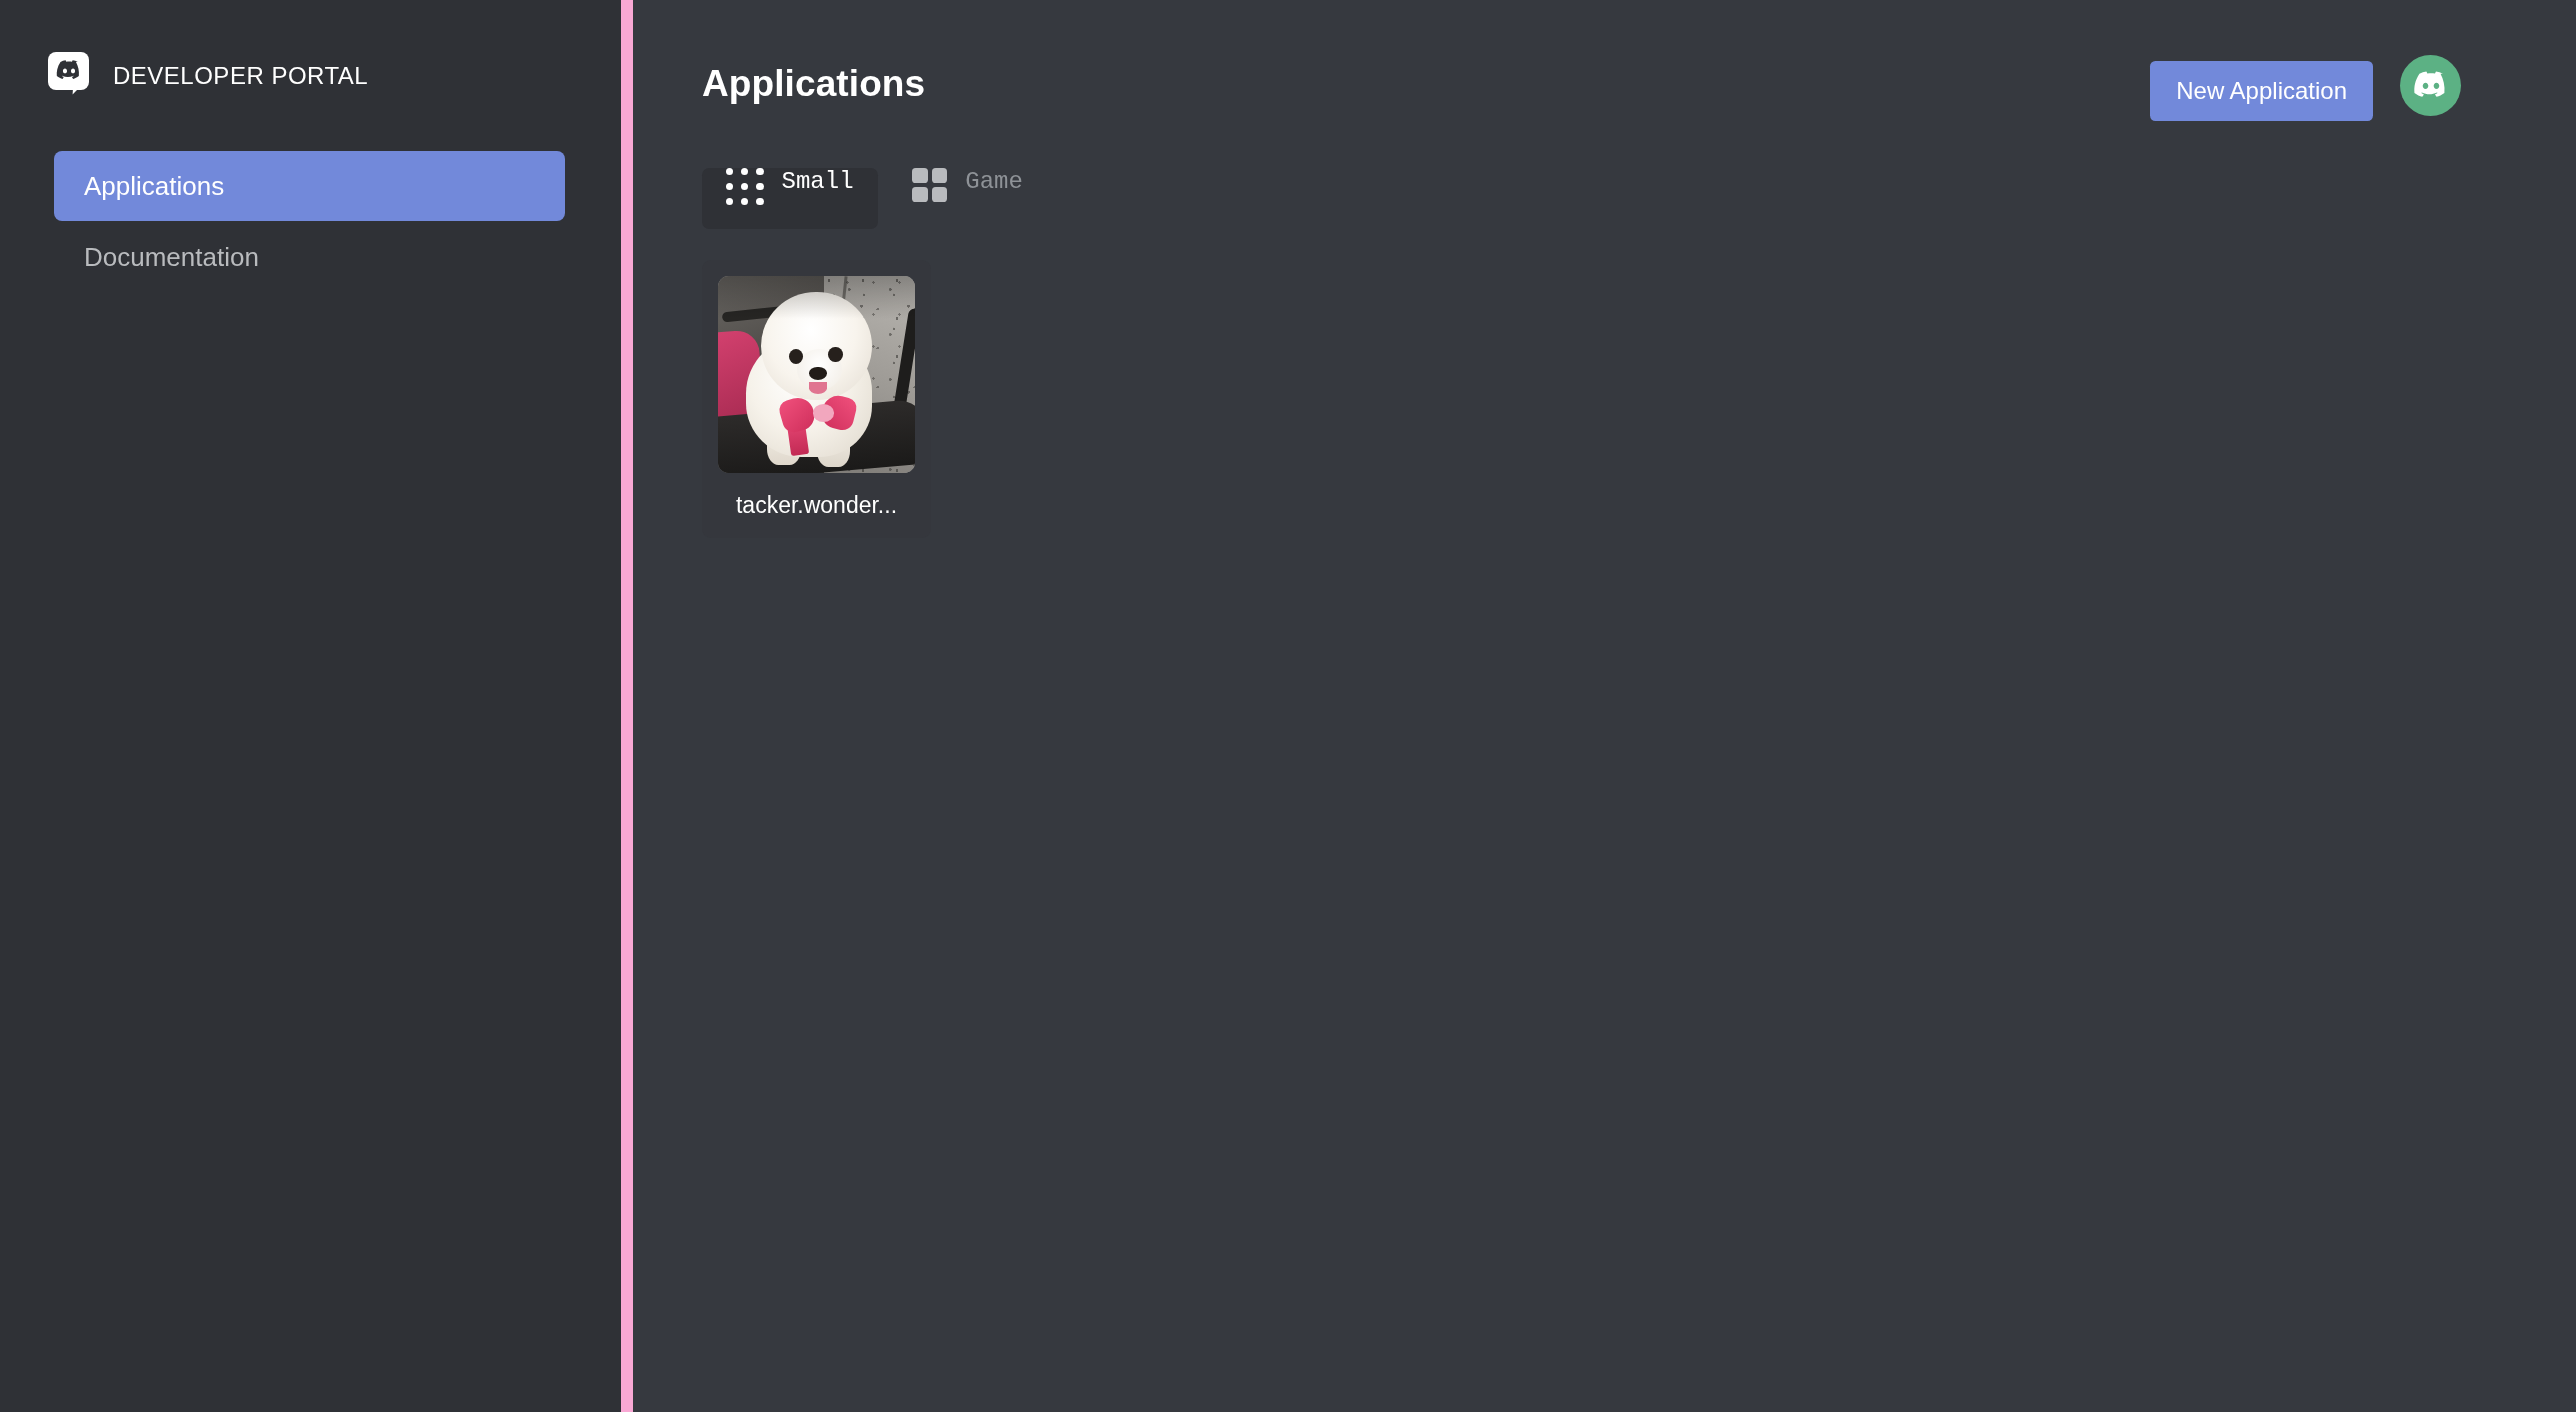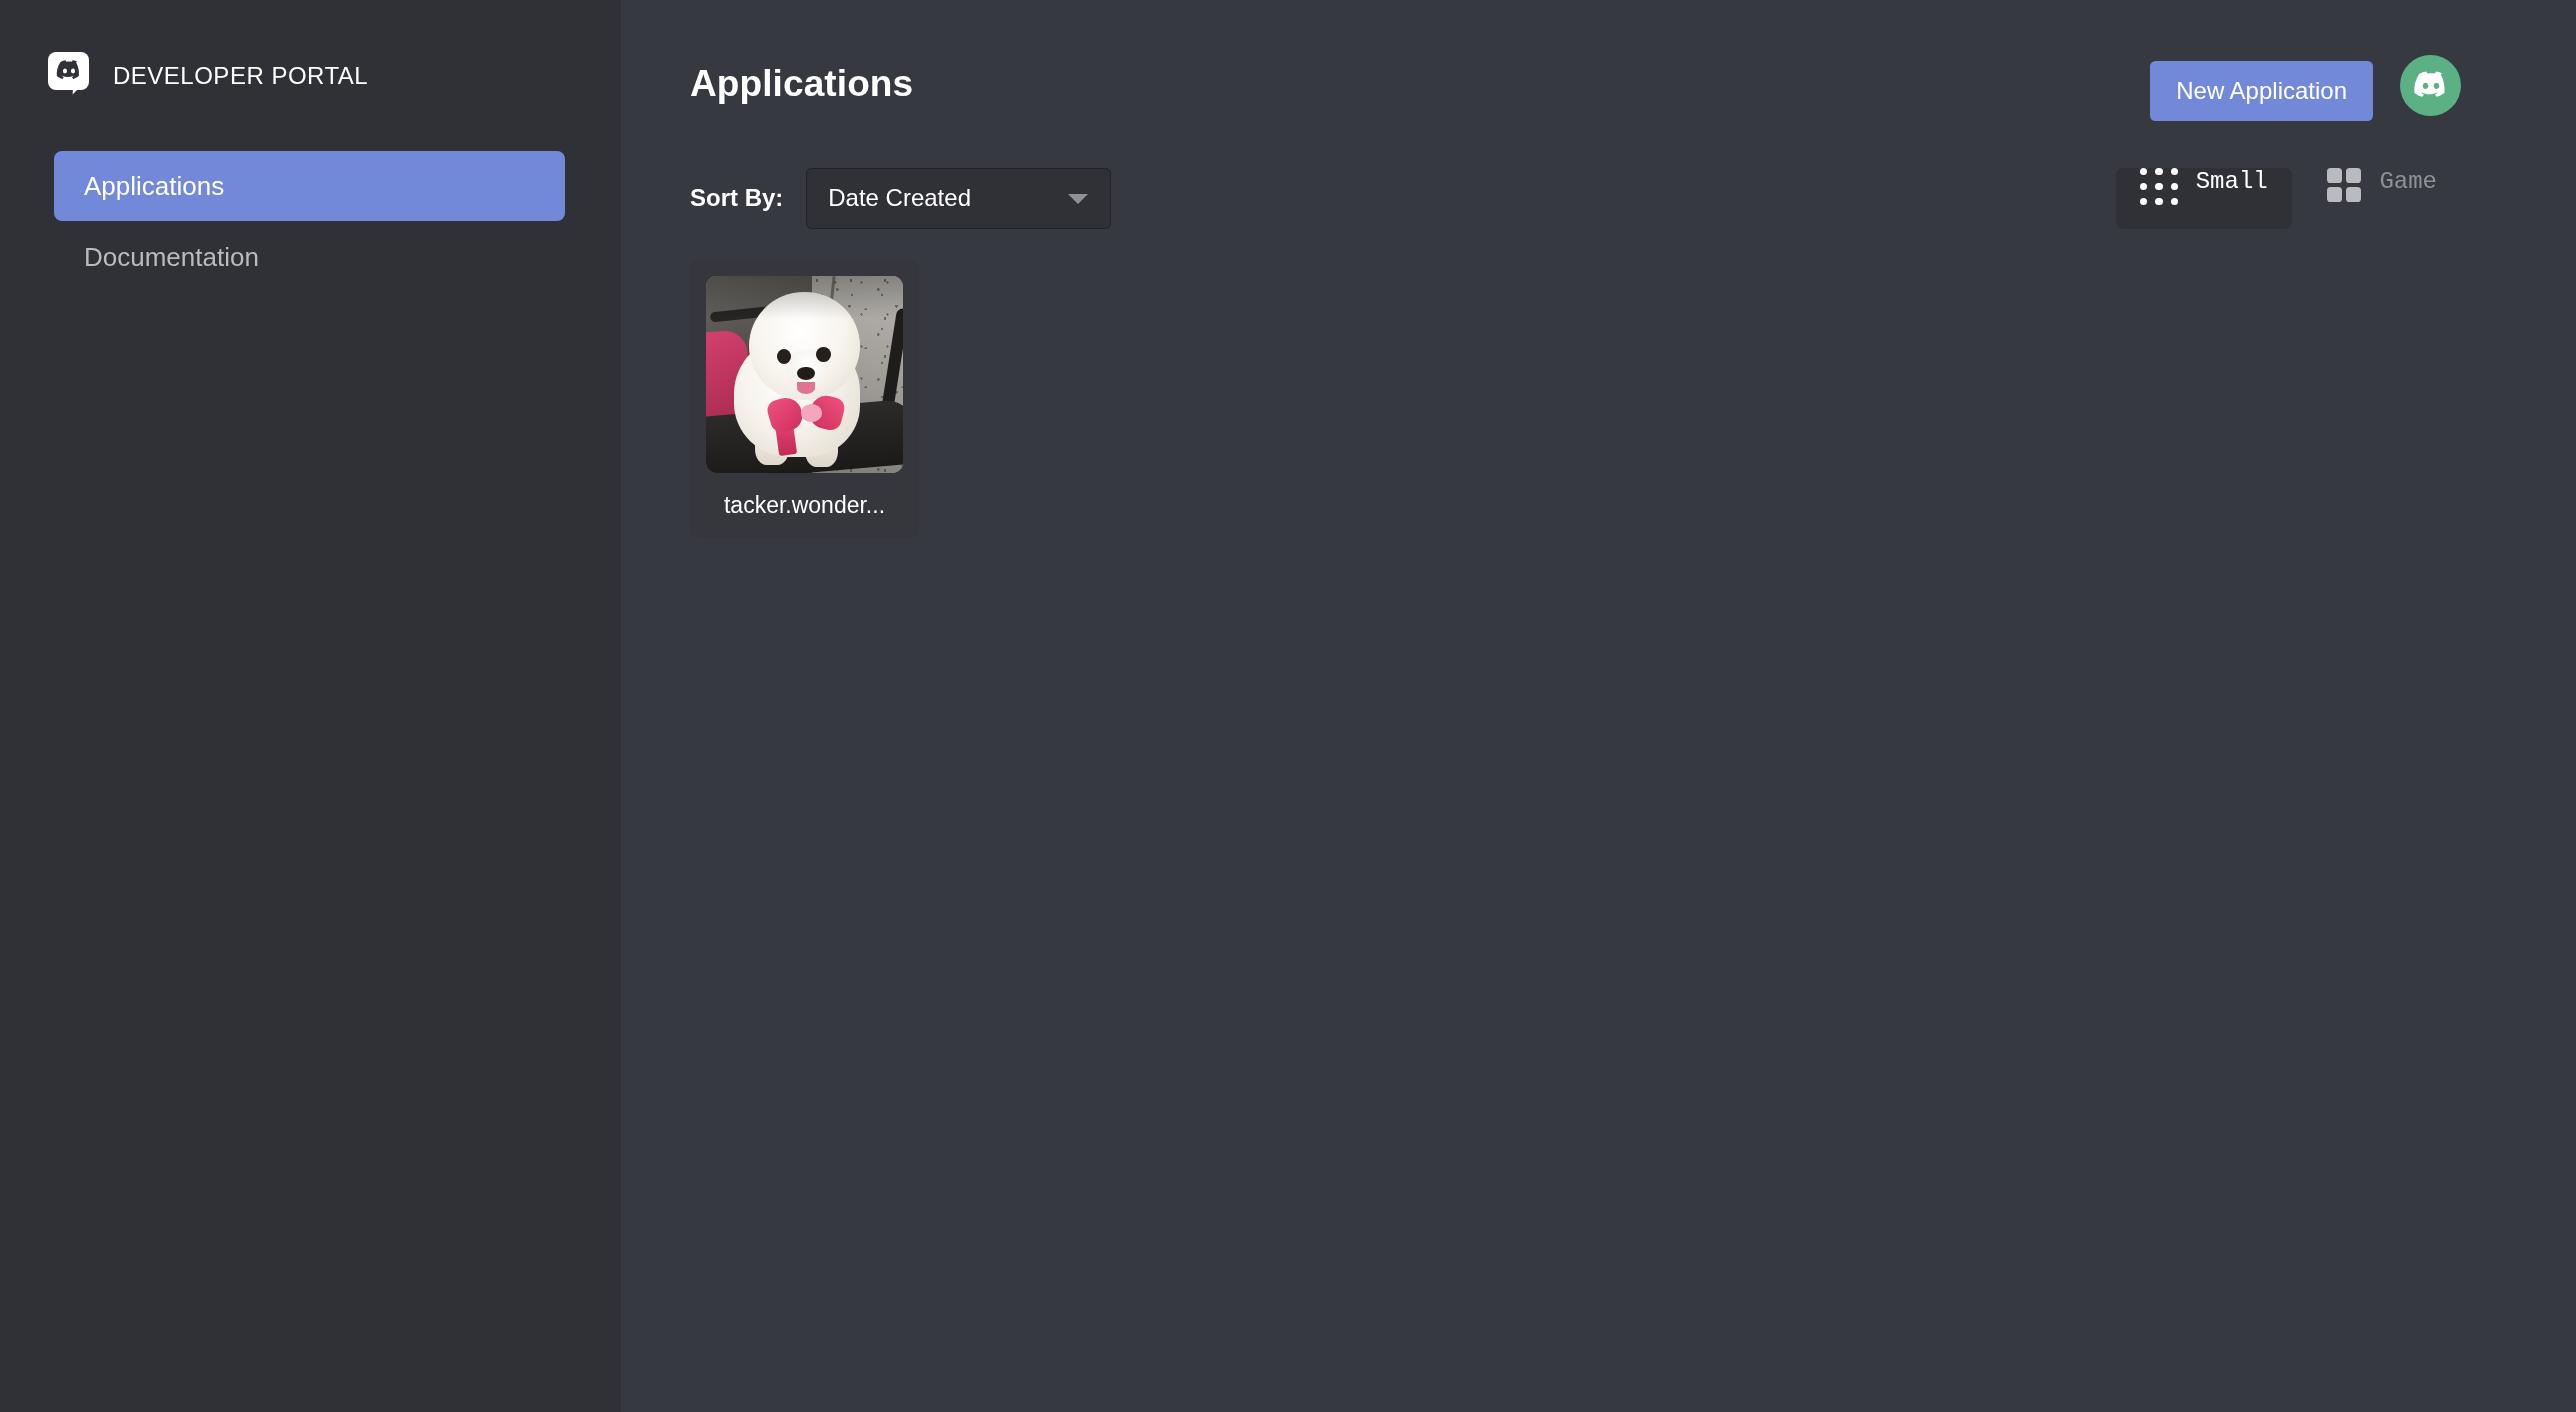--- a/index.html
+++ b/index.html
@@ -11,20 +11,21 @@
     font-family: "Liberation Sans", sans-serif;
     -webkit-font-smoothing: antialiased;
   }
 
   .app-root {
     position: relative;
     width: 2576px;
     height: 1413px;
     display: flex;
     background: #f9a8d4;
+    gap: 12px;
   }
 
   
   .sidebar {
     width: 621px;
     height: 100%;
     background: #2f3136;
     flex: 0 0 621px;
     position: relative;
   }
@@ -439,27 +440,20 @@
           <svg width="36" height="28" viewBox="0 0 29 23" aria-hidden="true">
             <path d="M24.3 2.2C22.5 1.3 20.6.7 18.6.4c-.3.5-.6 1.1-.8 1.6-2.1-.3-4.2-.3-6.3 0-.2-.6-.5-1.1-.8-1.6-2 .3-3.9.9-5.7 1.8C1.4 7.6.4 12.8.9 18c2.2 1.6 4.3 2.6 6.4 3.2.5-.7 1-1.4 1.3-2.2-.7-.3-1.4-.6-2.1-1 .2-.1.3-.3.5-.4 4 1.9 8.4 1.9 12.4 0 .2.1.3.3.5.4-.7.4-1.4.7-2.1 1 .4.8.8 1.5 1.3 2.2 2.1-.6 4.2-1.6 6.4-3.2.6-6-.8-11.2-3.2-15.8zM10 14.8c-1.3 0-2.3-1.2-2.3-2.6S8.7 9.6 10 9.6s2.3 1.2 2.3 2.6-1 2.6-2.3 2.6zm9 0c-1.3 0-2.3-1.2-2.3-2.6s1-2.6 2.3-2.6 2.3 1.2 2.3 2.6-1 2.6-2.3 2.6z" fill="#ffffff"></path>
           </svg>
         </div>
       </div>
     </div>
 
 
     <div class="control-bar">
 
-      <div class="sort-group">
-        <span class="sort-label">Sort By:</span>
-        <div class="select-wrap">
-          <div class="select-box">Date Created</div>
-          <span class="select-caret"></span>
-        </div>
-      </div>
 
       <div class="view-group">
         <button class="view-btn active">
           <span class="dots-icon">
             <i></i>
               <i></i>
               <i></i>
               <i></i>
               <i></i>
               <i></i>

